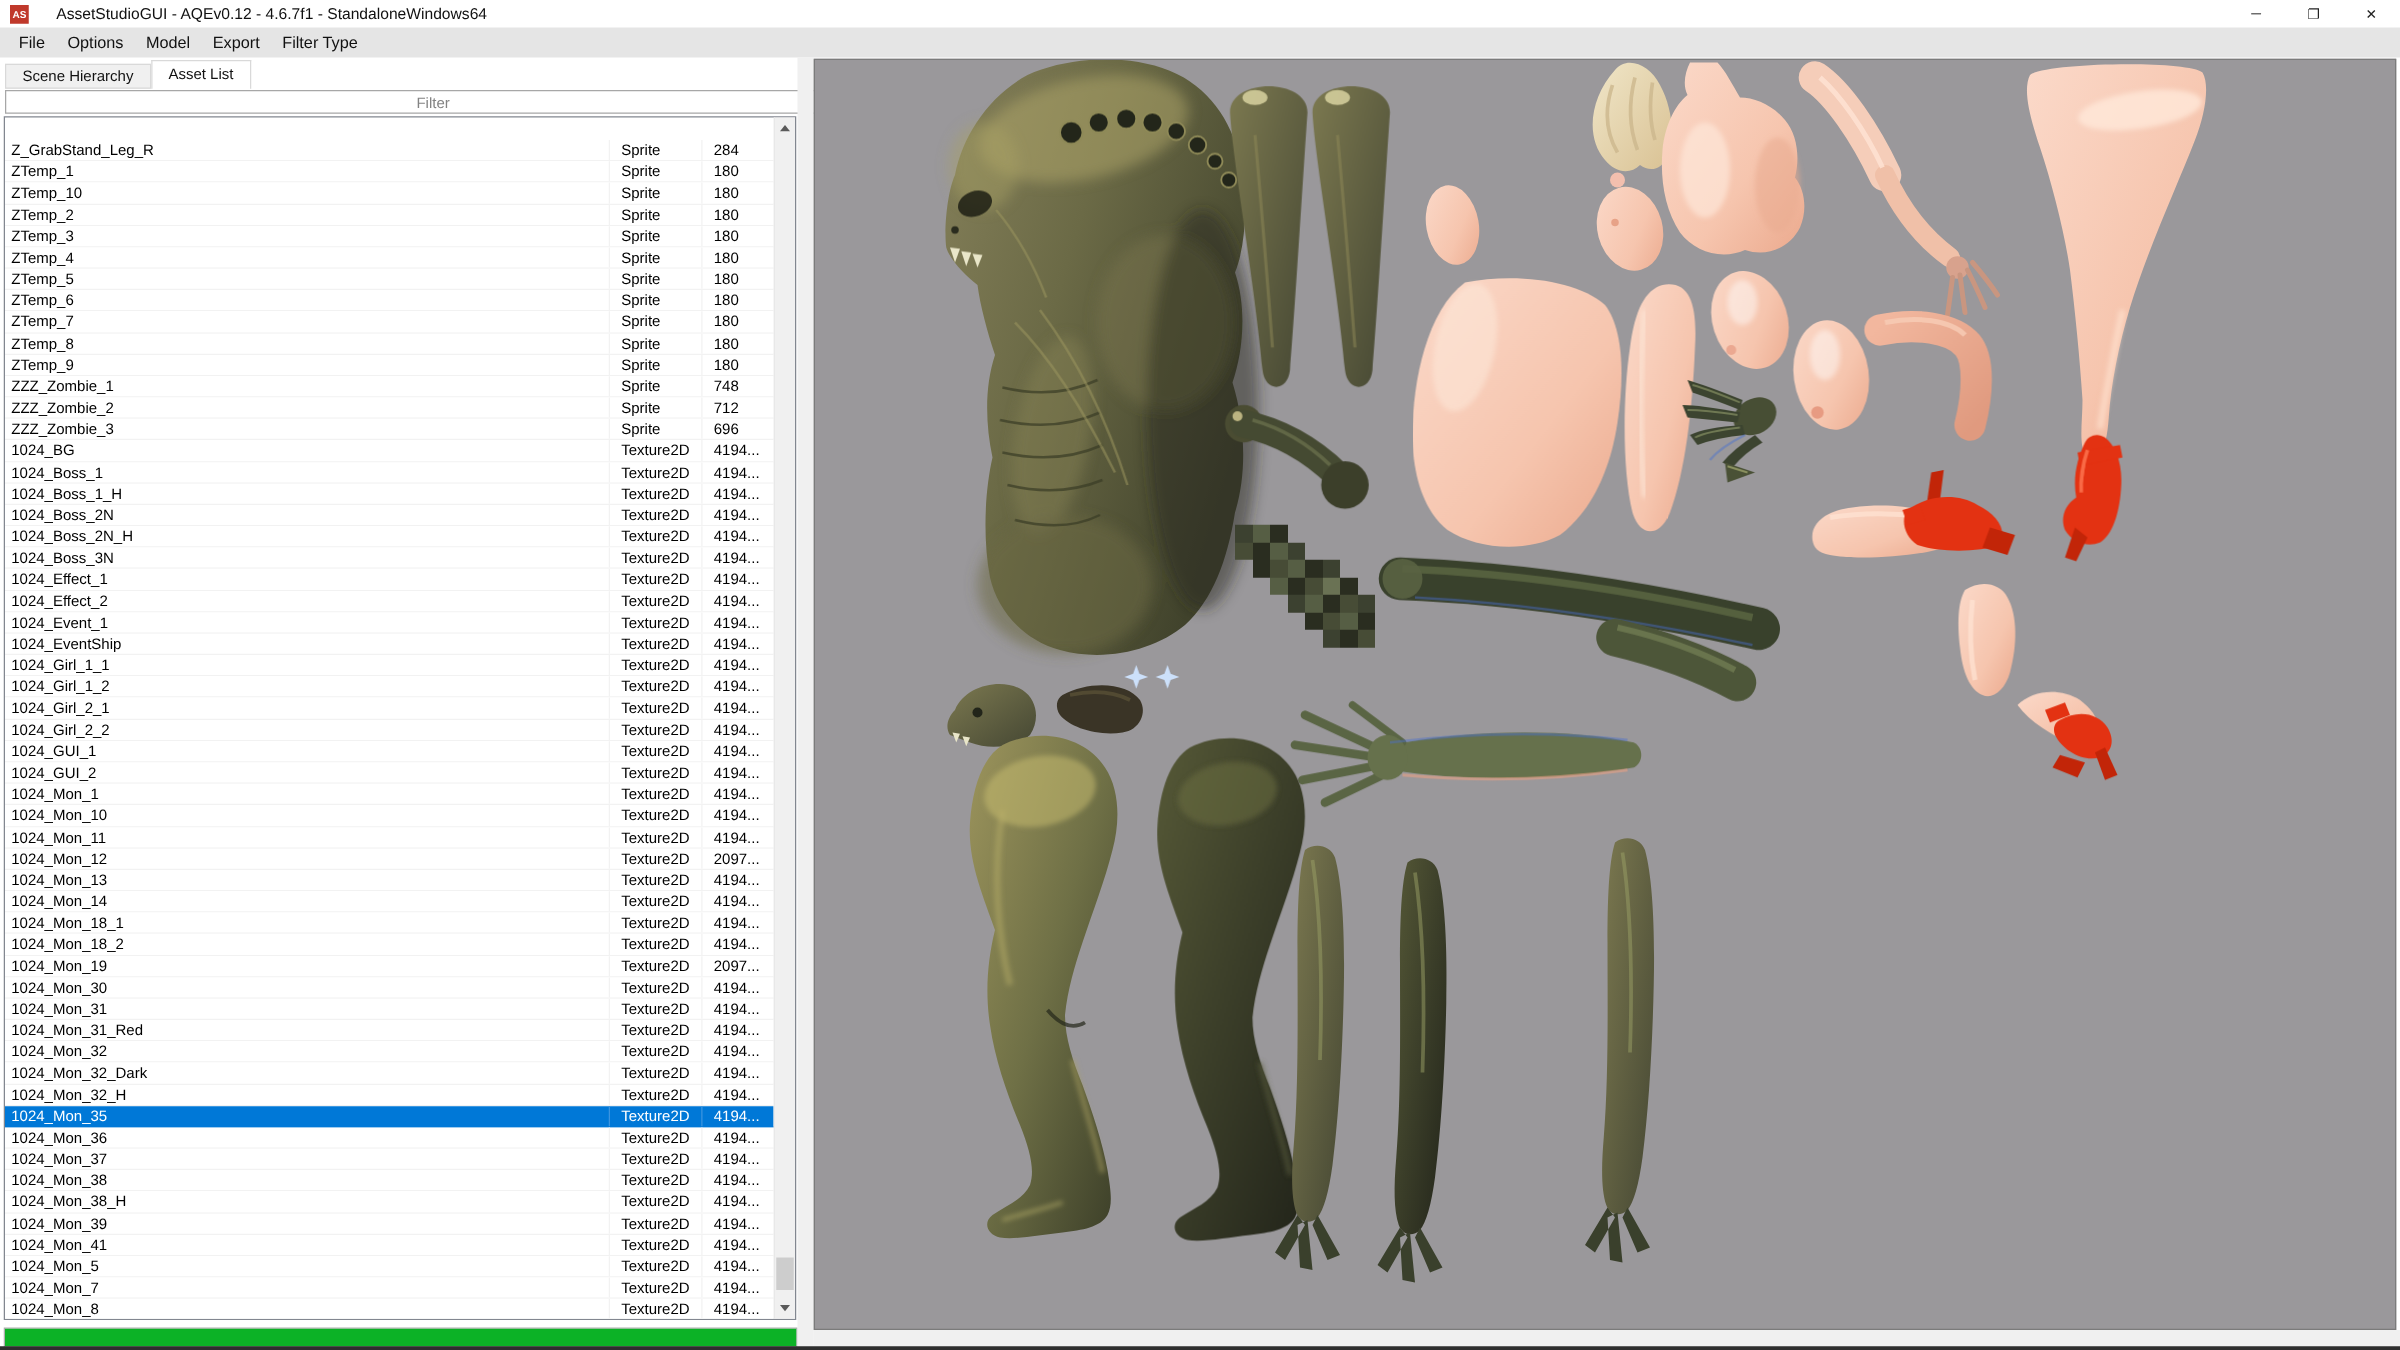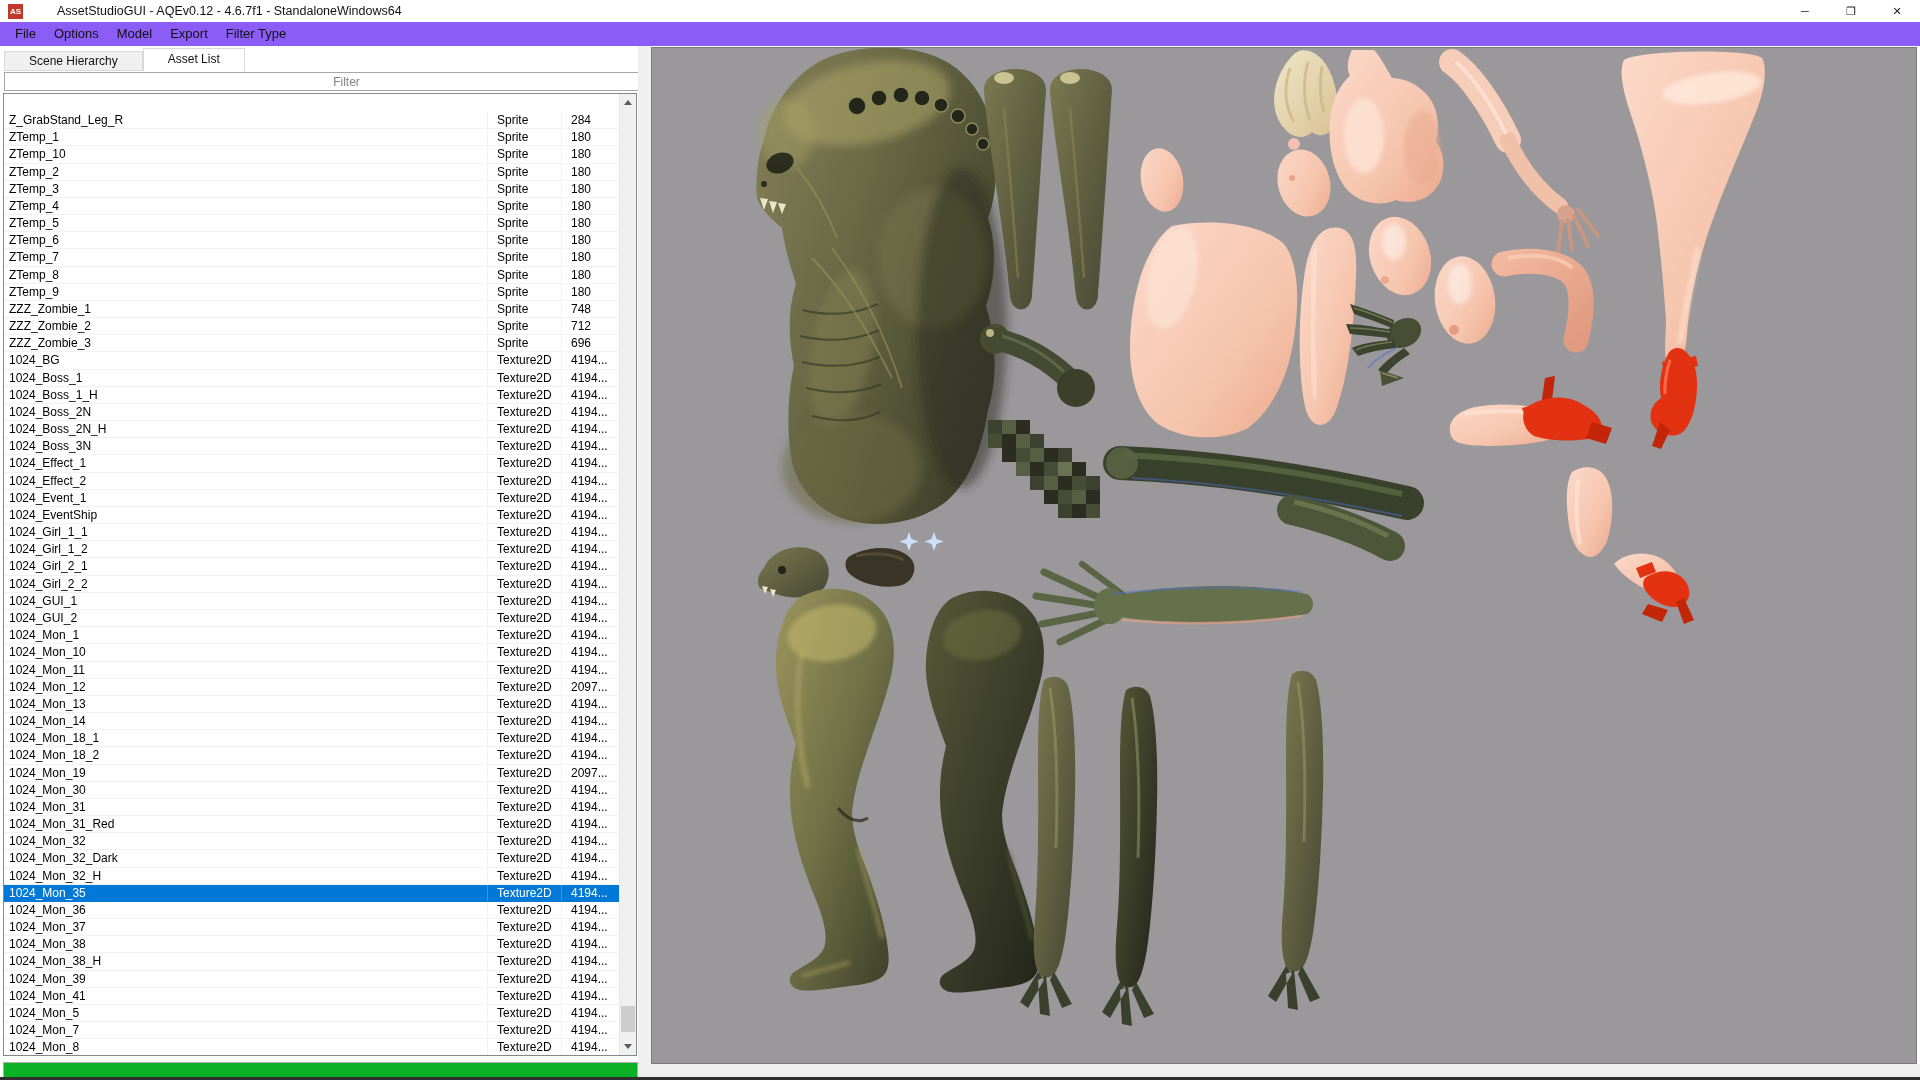--- a/index.html
+++ b/index.html
@@ -2,35 +2,35 @@
 <html style="--sel: #0078d7; --green: #0cb226; --pbg: #9a989b;"><head>
 <meta charset="utf-8">
 <style>
   html,body{margin:0;padding:0;}
   body{
     width:1920px;height:1080px;position:relative;overflow:hidden;
     background:#ffffff;font-family:"Liberation Sans",sans-serif;
     -webkit-font-smoothing:antialiased;color:#000;
   }
   
-  .titlebar{position:absolute;left:0;top:0;width:1920px;height:22px;background:#fff;display:flex;align-items:center;gap:12px;}
+  .titlebar{position:absolute;left:0;top:0;width:1920px;height:22px;background:#fff;display:flex;align-items:center;}
   .app-icon{width:15px;height:15px;margin-left:8px;background:#c0392b;color:#fff;
     font-size:8px;font-weight:bold;display:flex;align-items:center;justify-content:center;}
   .title-text{margin-left:22px;font-size:12.5px;color:#111;}
   .win-btns{position:absolute;right:0;top:0;height:22px;display:flex;}
   .win-btn{width:46px;height:22px;display:flex;align-items:center;justify-content:center;
     font-size:11px;color:#222;}
   
-  .menubar{position:absolute;left:0;top:22px;width:1920px;height:24px;background:#8b5cf6;
+  .menubar{position:absolute;left:0;top:22px;width:1920px;height:24px;background:#e5e5e5;
     display:flex;align-items:center;padding-left:6px;box-sizing:border-box;}
   .menu-item{padding:0 9px;font-size:13px;color:#111;line-height:24px;}
   
   .tabs{position:absolute;left:4px;top:49px;height:22px;display:flex;align-items:flex-end;}
   .tab{box-sizing:border-box;font-size:12px;text-align:center;color:#111;
-    border:1px solid #d9d9d9;background:#f0f0f0;height:20px;line-height:19px;padding:0 24px;}
+    border:1px solid #d9d9d9;background:#f0f0f0;height:20px;line-height:19px;padding:0 13px;}
   .tab.active{background:#fff;height:23px;line-height:21px;border-bottom:none;position:relative;z-index:2;margin-top:32px;}
   .filterbox{position:absolute;left:4px;top:72px;width:685px;height:19px;border:1px solid #a7a7a7;
     background:#fff;font-size:12px;color:#111;padding:0 4px;box-sizing:border-box;font-family:"Liberation Sans",sans-serif;text-align:center;}
   .filterbox::placeholder{color:#838383;}
   .listview{position:absolute;left:3px;top:93px;width:634px;height:963px;
     border:1px solid #828790;background:#fff;box-sizing:border-box;}
   .lv-header{position:absolute;left:0;top:0;right:17px;height:18px;background:#fff;
     border-bottom:1px solid #e3e3e3;display:flex;font-size:12px;}
   .lv-h{box-sizing:border-box;line-height:17px;border-right:1px solid #e0e0e0;}
   .lv-h.name{width:483px;padding-left:5px;}

